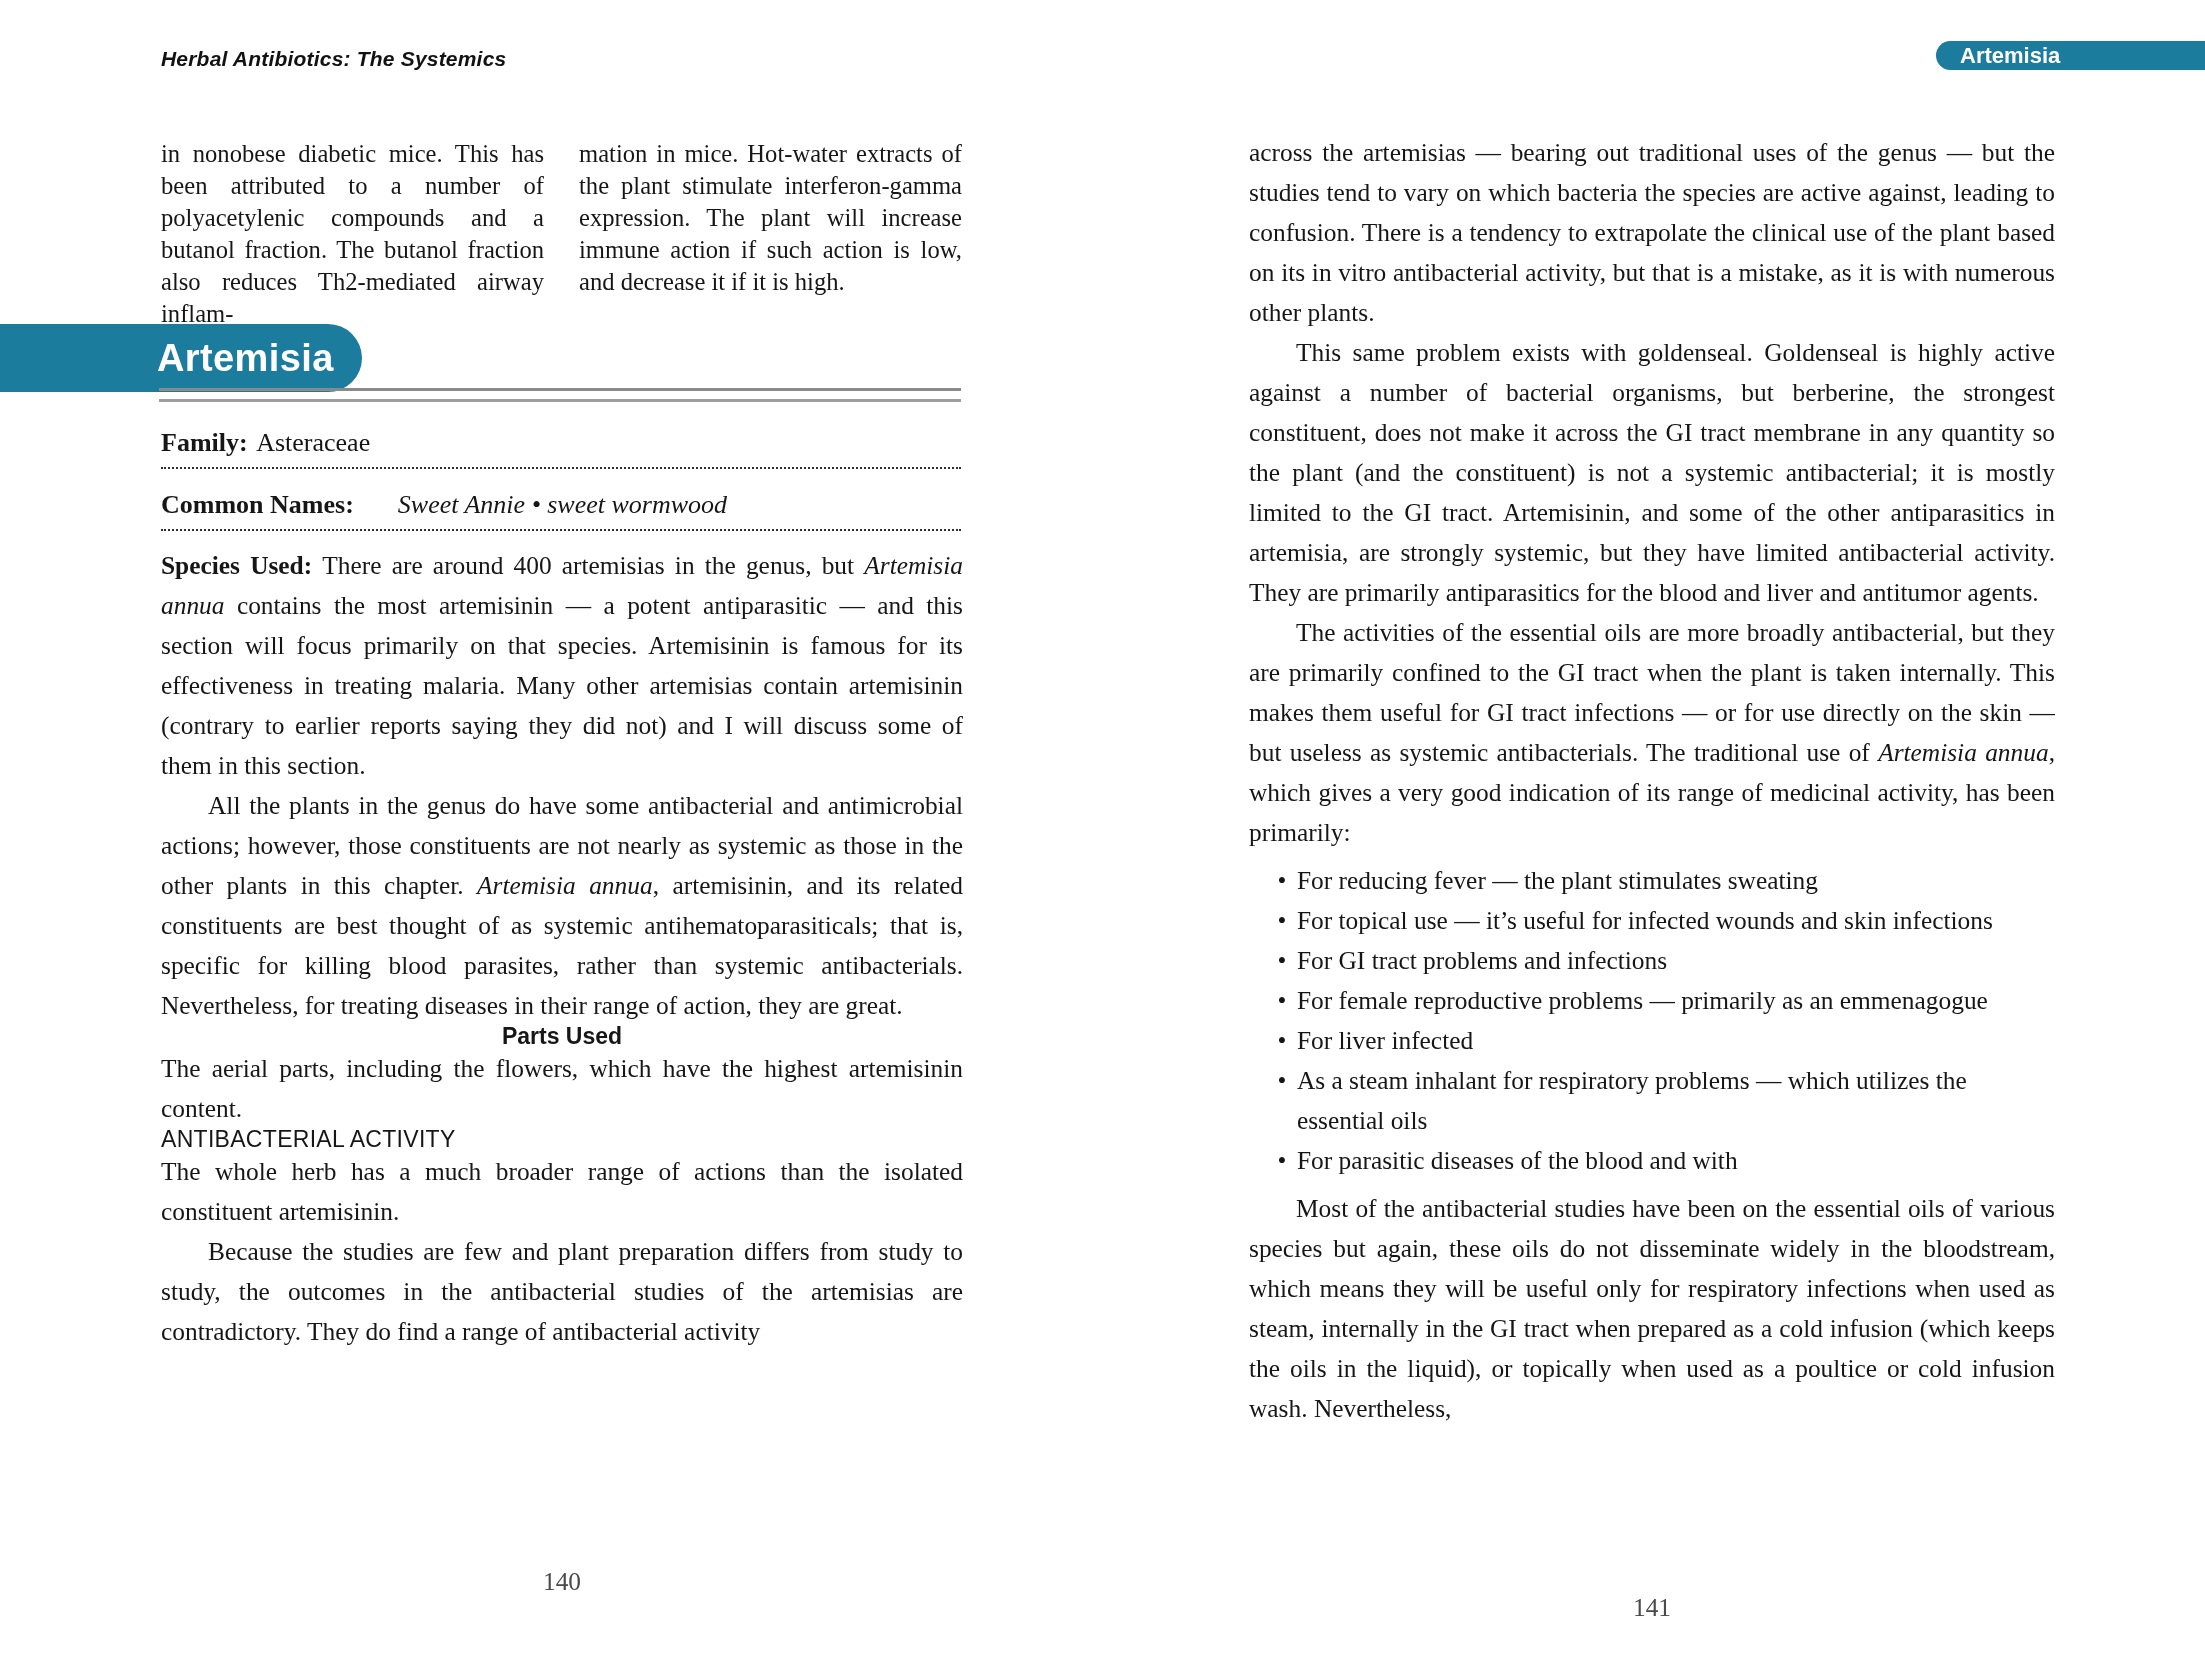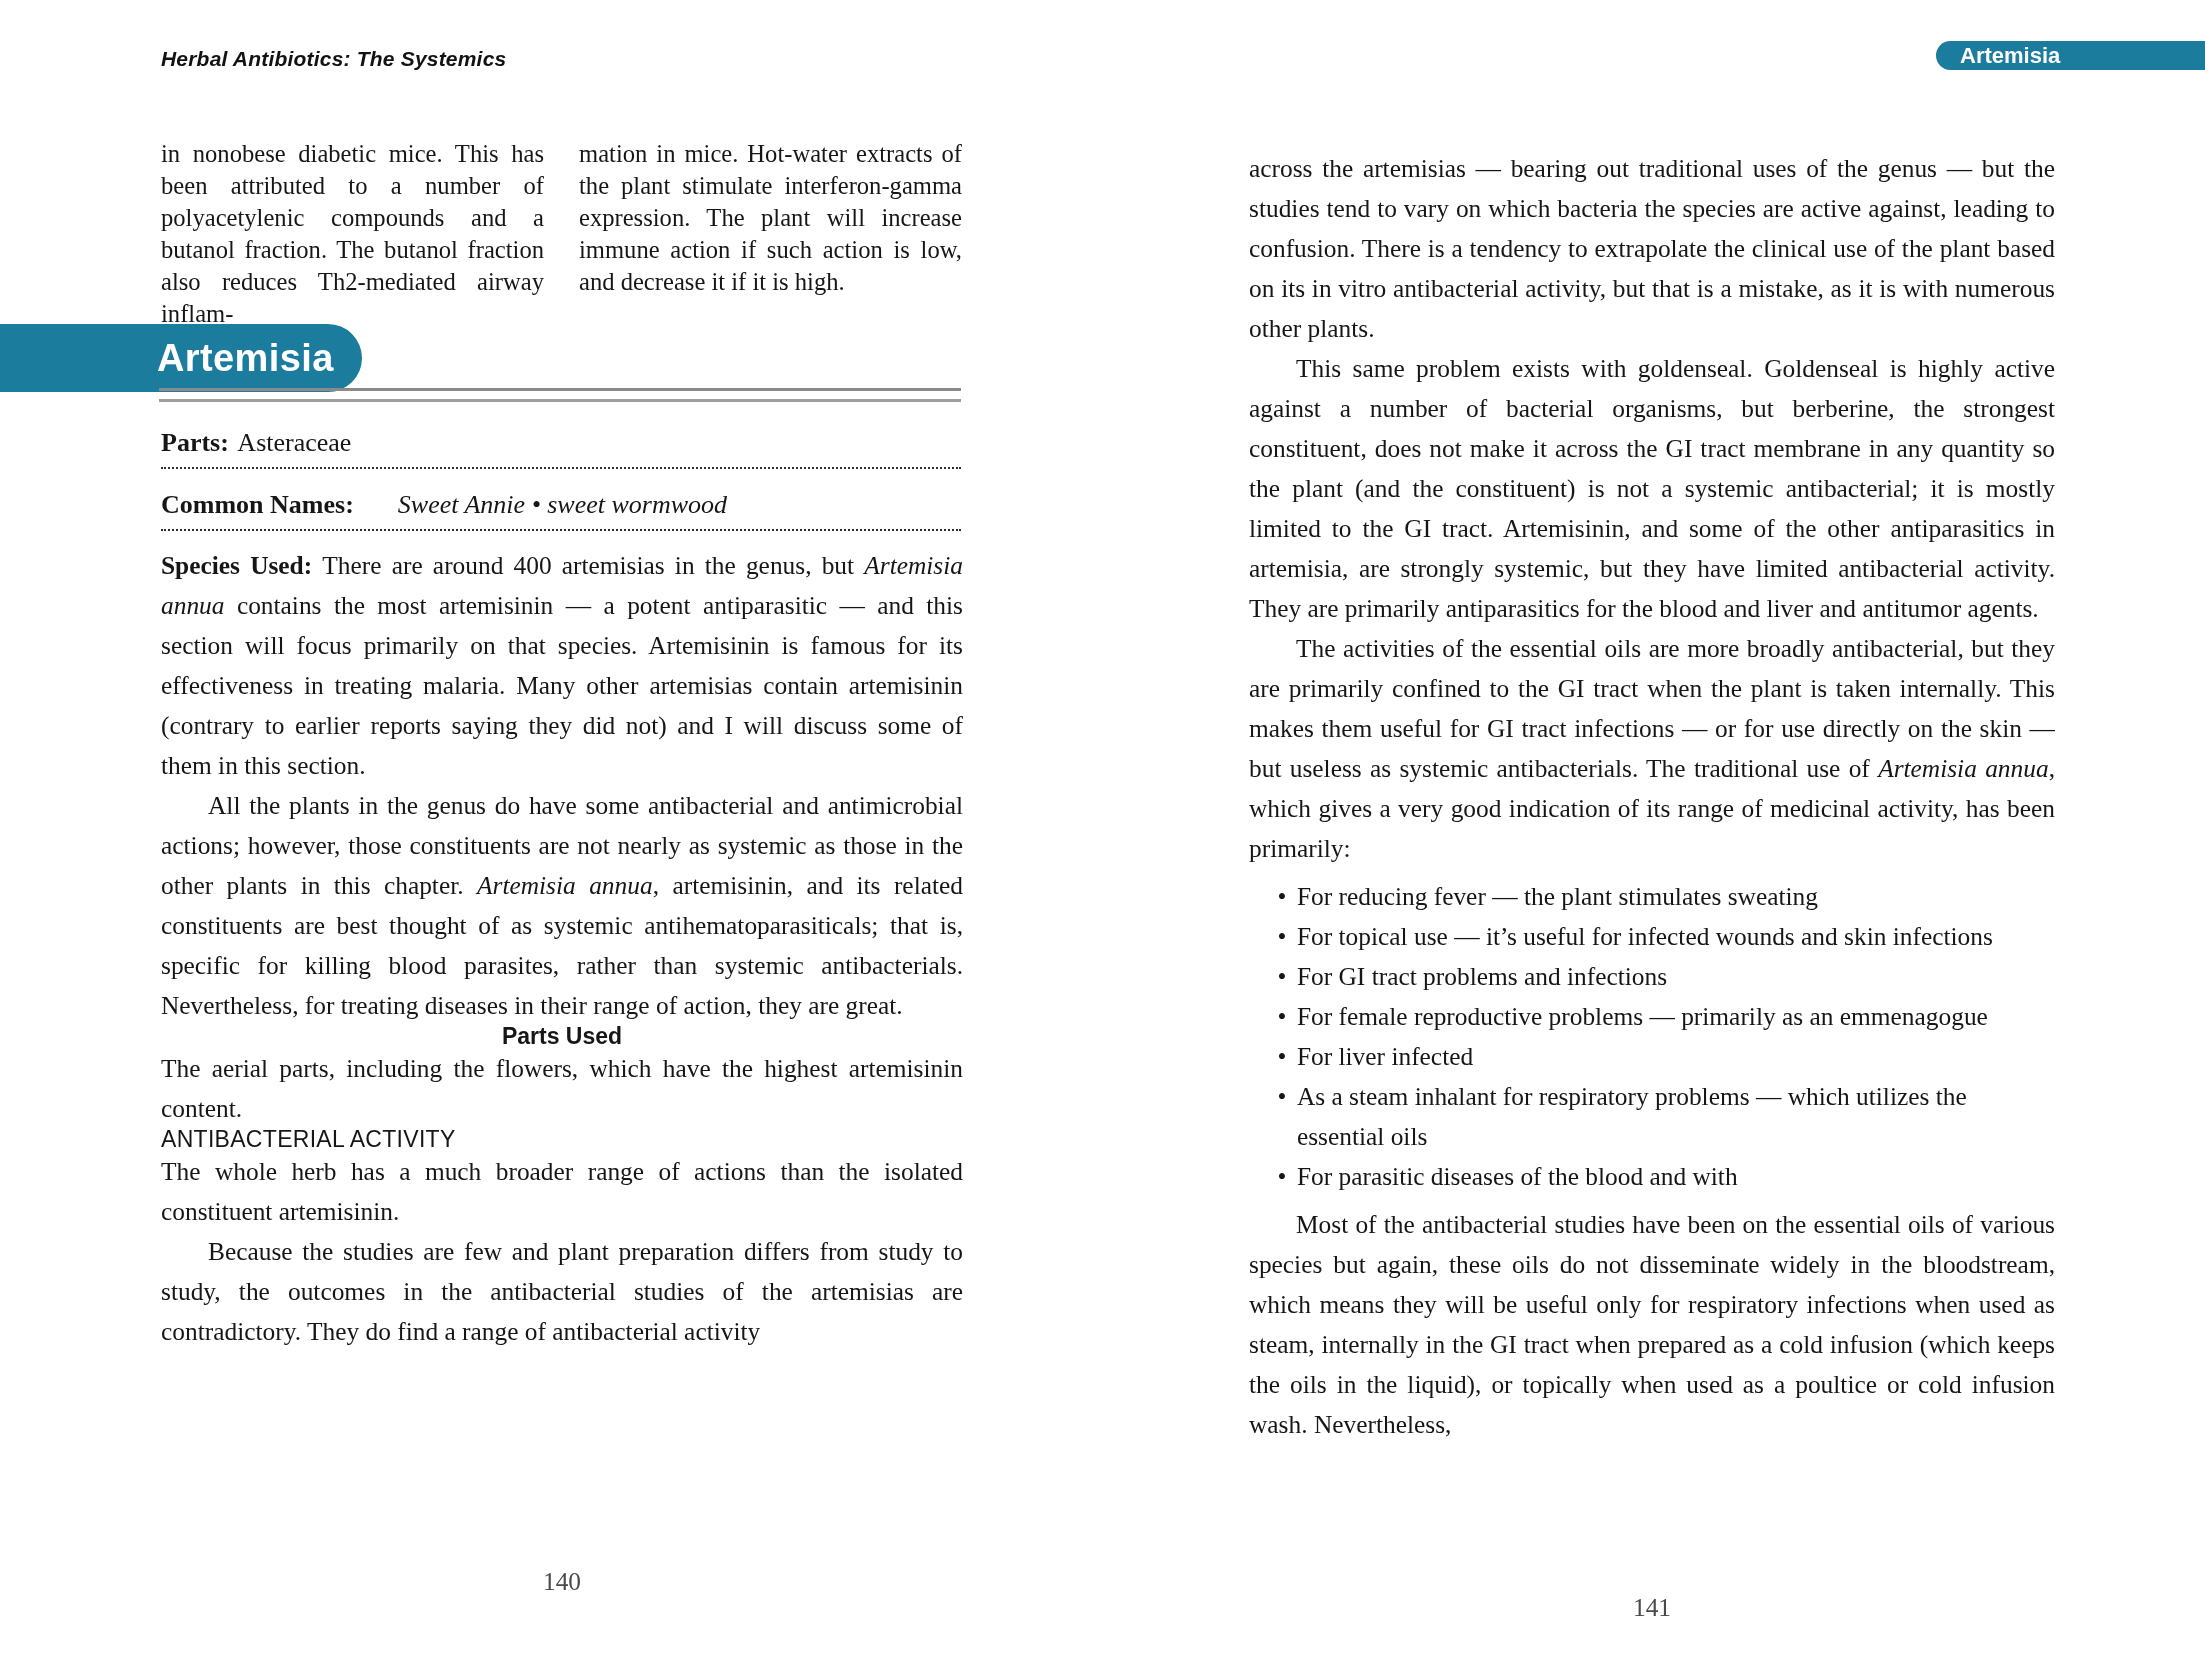--- a/index.html
+++ b/index.html
@@ -83,21 +83,21 @@
     background: #1b7c9e;
     border-radius: 14.4px 0 0 14.4px;
   }
   .tab-text {
     padding-left: 24px;
     font-family: "Liberation Sans", sans-serif;
     font-weight: 700; font-size: 22px; line-height: 29px; color: #ffffff;
     white-space: nowrap;
   }
   .right-flow {
-    position: absolute; left: 1249px; top: 148px; width: 806px;
+    position: absolute; left: 1249px; top: 132px; width: 806px;
     font-size: 25.4px; line-height: 40px; text-align: justify;
   }
   ul.bullets {
     list-style: none;
     margin: 8px; padding: 0 0 0 20.4px;
     text-align: left;
   }
   ul.bullets li { position: relative; padding-left: 19.5px; }
   ul.bullets li::before { content: "\2022"; position: absolute; left: 0; }
 </style>
@@ -111,21 +111,21 @@
   <div class="intro-col">mation in mice. Hot-water extracts of the plant stimulate interferon-gamma expression. The plant will increase immune action if such action is low, and decrease it if it is high.</div>
 </div>
 
 <div class="banner">
   <div class="banner-text">Artemisia</div>
 </div>
 <div class="rule-top"></div>
 <div class="rule-bottom"></div>
 
 <div class="meta-row" style="top:426px">
-  <span class="meta-label">Parts:</span><span class="meta-value">Asteraceae</span>
+  <span class="meta-label">Family:</span><span class="meta-value">Asteraceae</span>
 </div>
 <div class="dotted-rule" style="top:458px"></div>
 
 <div class="meta-row" style="top:488px">
   <span class="meta-label">Common Names:</span><span class="meta-value italic">Sweet Annie • sweet wormwood</span>
 </div>
 <div class="dotted-rule" style="top:520px"></div>
 
 <div class="left-flow">
   <p><span style="font-weight: 700;">Species Used: </span><span>There are around 400 artemisias in the genus, but </span><span style="font-style: italic;">Artemisia annua</span><span> contains the most artemisinin — a potent antiparasitic — and this section will focus primarily on that species. Artemisinin is famous for its effectiveness in treating malaria. Many other artemisias contain artemisinin (contrary to earlier reports saying they did not) and I will discuss some of them in this section.</span></p>

